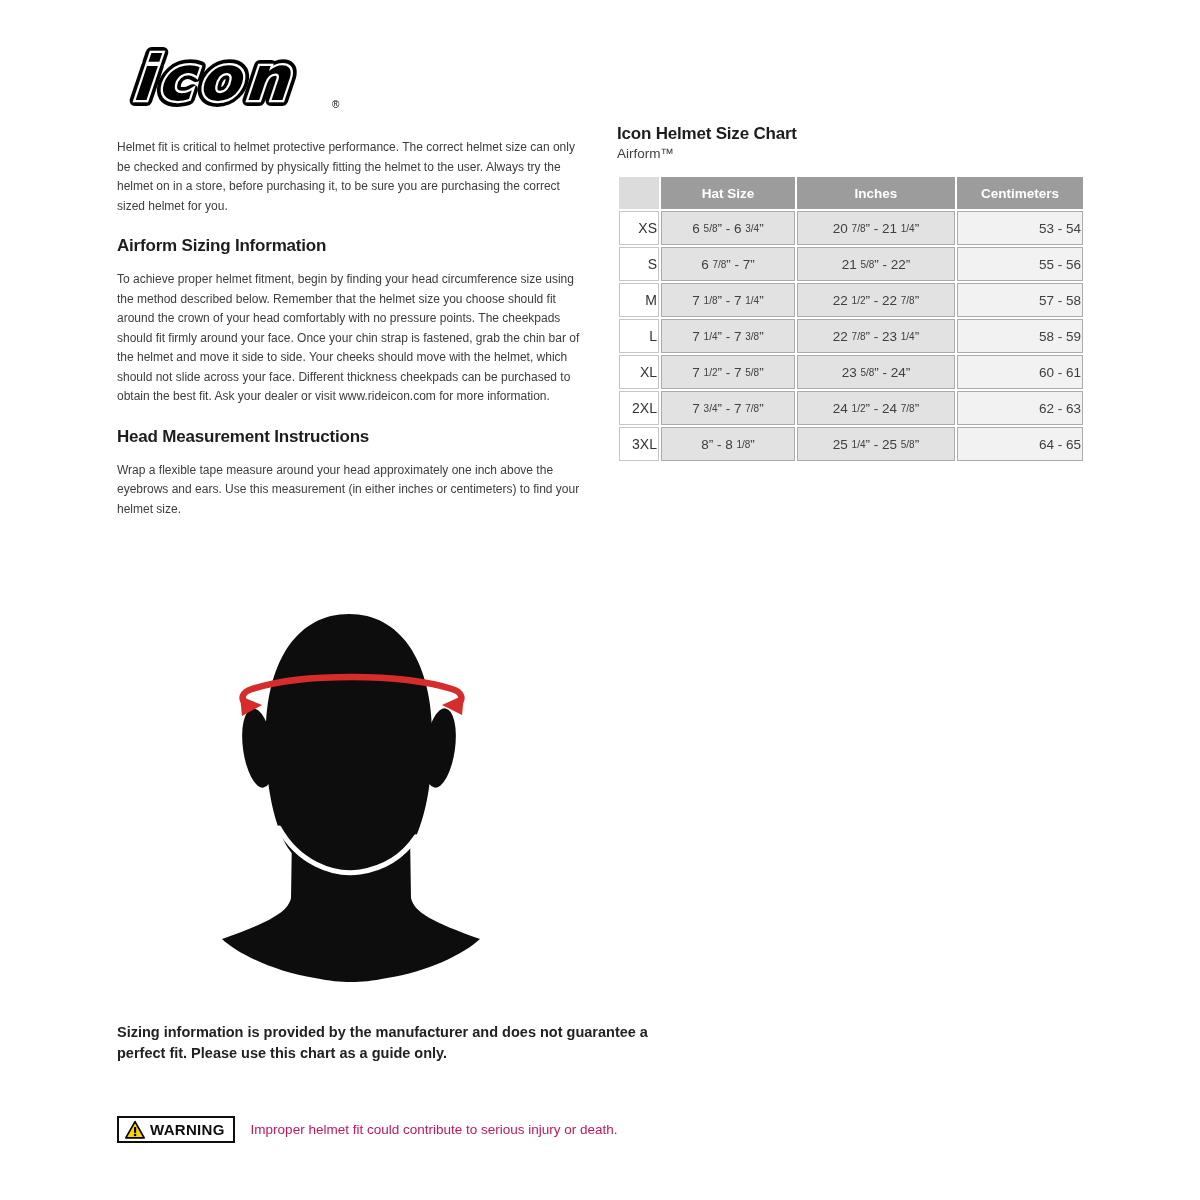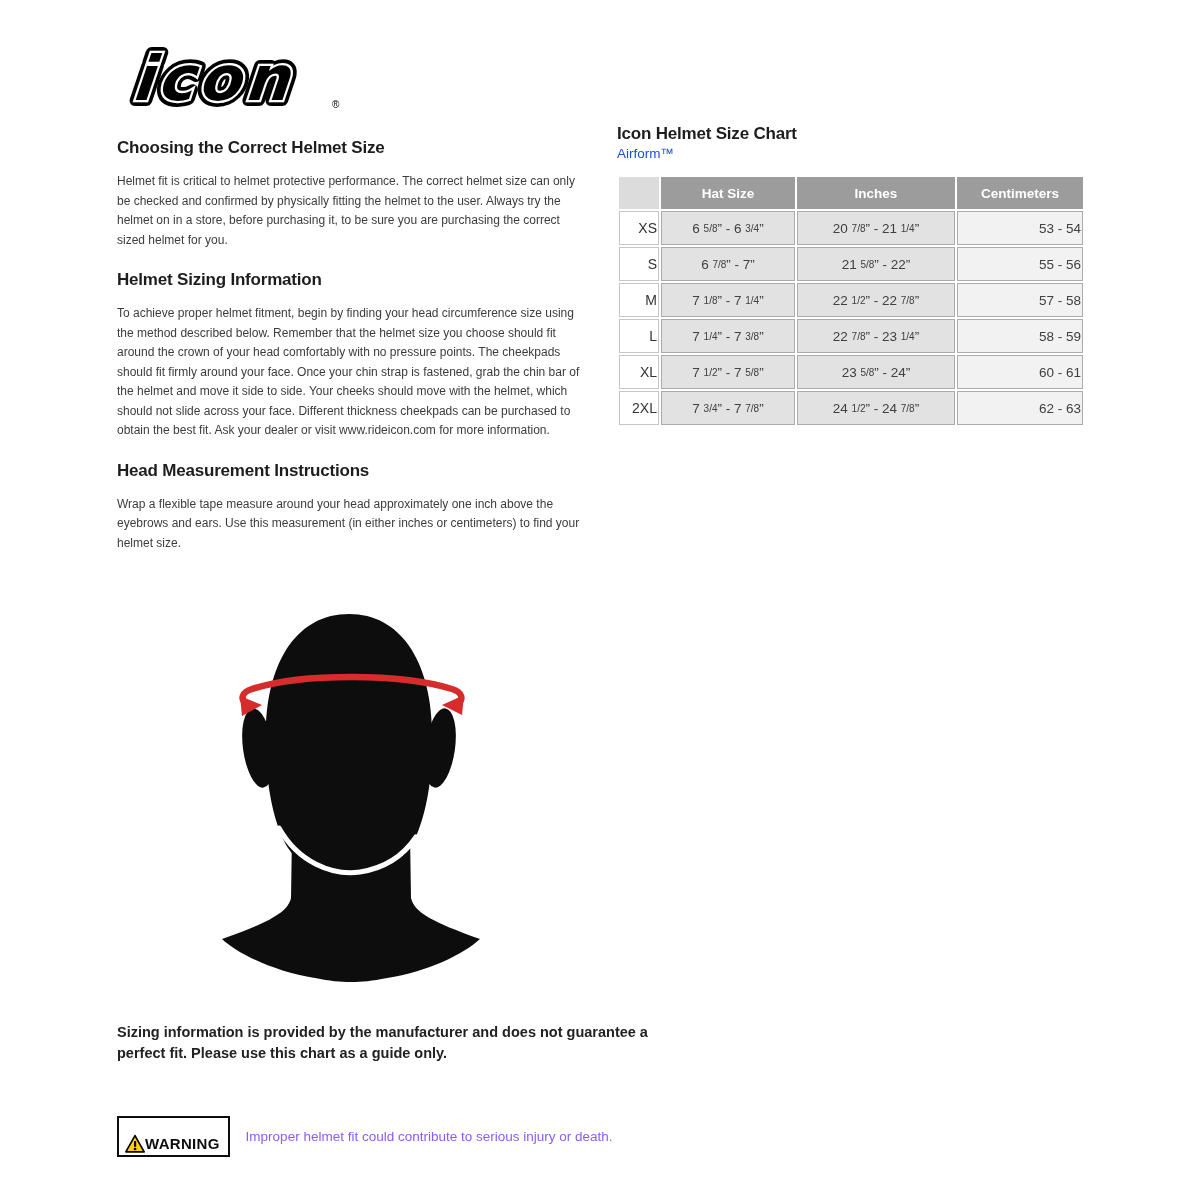--- a/index.html
+++ b/index.html
@@ -12,66 +12,65 @@
   
   .left-col{position:absolute;left:117px;top:138px;width:472px;}
   .left-col h2, .right-col h2{
     font-size:17px;line-height:20px;margin:0 0 14px 0;font-weight:700;
     color:#1d1d1d;letter-spacing:-0.2px;}
   .left-col p{font-size:12px;line-height:19.5px;margin:0 0 20px 0;color:#3c3c3c;}
 
   
   .right-col{position:absolute;left:617px;top:124px;width:468px;}
   .right-col h2{margin:0 0 2px 0;}
-  .subtitle{font-size:13.5px;color:#1d4ed8;margin:0 0 14px 0;}
+  .subtitle{font-size:13.5px;color:#404040;margin:0 0 14px 0;}
   table.size-chart{border-collapse:separate;border-spacing:2px;width:468px;}
   table.size-chart th, table.size-chart td{height:30px;vertical-align:middle;}
   th.corner{background:var(--corner-bg,#dcdcdc);}
   th.hd{background:var(--header-bg,#9c9c9c);color:#fff;font-size:13.5px;font-weight:700;text-align:center;}
   td.lbl{background:#fff;border:1px solid #c6c6c6;font-size:14px;color:#333;text-align:right;padding-left:5px;}
   td.cell{background:var(--cell-bg,#e2e2e2);border:1px solid var(--cell-border,#ababab);
           font-size:13.5px;color:#404040;text-align:center;white-space:nowrap;}
   td.cell.cm{background:var(--cm-bg,#f2f2f2);text-align:right;}
   .fr{font-size:10px;position:relative;top:-1px;}
 
   
   .figure{position:absolute;left:180px;top:600px;width:400px;height:400px;}
 
   
   .footnote{position:absolute;left:117px;top:1022px;width:545px;margin:0;
             font-size:14.5px;line-height:21px;font-weight:700;color:#222;}
   .warning-row{position:absolute;left:117px;top:1116px;display:flex;align-items:center;}
-  .warning-box{display:flex;align-items:center;border:2px solid #0d0d0d;
-               background:#fff;padding:16px 8px 2px 6px;}
+  .warning-box{display:flex;align-items:center;gap:5px;border:2px solid #0d0d0d;
+               background:#fff;padding:2px 8px 2px 6px;}
   .warning-box .wlabel{font-size:15px;font-weight:800;letter-spacing:0.3px;color:#0d0d0d;}
-  .warning-text{font-size:13.5px;color:#8b5cf6;margin-left:16px;}
+  .warning-text{font-size:13.5px;color:#be185d;margin-left:16px;}
 </style>
 </head>
 <body>
 
 <div class="page">
 
   <div class="logo">
     <svg width="240" height="74" viewBox="0 0 240 74">
       <g transform="skewX(-8)" font-family="'DejaVu Sans',sans-serif" font-size="62" font-weight="bold" font-style="italic" letter-spacing="4">
         <text x="32" y="58" fill="#000" stroke="#000" stroke-width="12" stroke-linejoin="round">icon</text>
         <text x="32" y="58" fill="none" stroke="#fff" stroke-width="4.5">icon</text>
         <text x="32" y="58" fill="#000">icon</text>
       </g>
       <text x="222" y="66" font-size="10" fill="#000">®</text>
     </svg>
   </div>
 
   <div class="left-col">
     <section>
-      <h2>Choosing the Correct Helmet Size</h2>
       <p>Helmet fit is critical to helmet protective performance. The correct helmet size can only be checked and confirmed by physically fitting the helmet to the user. Always try the helmet on in a store, before purchasing it, to be sure you are purchasing the correct sized helmet for you.</p>
     </section>
     <section>
-      <h2>Helmet Sizing Information</h2>
+      <h2>Airform Sizing Information</h2>
       <p>To achieve proper helmet fitment, begin by finding your head circumference size using the method described below. Remember that the helmet size you choose should fit around the crown of your head comfortably with no pressure points. The cheekpads should fit firmly around your face. Once your chin strap is fastened, grab the chin bar of the helmet and move it side to side. Your cheeks should move with the helmet, which should not slide across your face. Different thickness cheekpads can be purchased to obtain the best fit. Ask your dealer or visit www.rideicon.com for more information.</p>
     </section>
     <section>
       <h2>Head Measurement Instructions</h2>
       <p>Wrap a flexible tape measure around your head approximately one inch above the eyebrows and ears. Use this measurement (in either inches or centimeters) to find your helmet size.</p>
     </section>
   </div>
 
   <div class="right-col">
     <h2>Icon Helmet Size Chart</h2>
@@ -121,20 +120,26 @@
             <td class="cell">7 <span class="fr">1/2</span>” - 7 <span class="fr">5/8</span>”</td>
             <td class="cell">23 <span class="fr">5/8</span>” - 24”</td>
             <td class="cell cm">60 - 61</td>
           </tr>
           <tr>
             <td class="lbl">2XL</td>
             <td class="cell">7 <span class="fr">3/4</span>” - 7 <span class="fr">7/8</span>”</td>
             <td class="cell">24 <span class="fr">1/2</span>” - 24 <span class="fr">7/8</span>”</td>
             <td class="cell cm">62 - 63</td>
           </tr>
+          <tr>
+            <td class="lbl">3XL</td>
+            <td class="cell">8” - 8 <span class="fr">1/8</span>”</td>
+            <td class="cell">25 <span class="fr">1/4</span>” - 25 <span class="fr">5/8</span>”</td>
+            <td class="cell cm">64 - 65</td>
+          </tr>
         </tbody>
     </table>
   </div>
 
   <div class="figure">
     <svg width="400" height="400" viewBox="0 0 400 400">
 
       <ellipse cx="78" cy="148" rx="15" ry="40" transform="rotate(-8 78 148)" fill="#0d0d0d"></ellipse>
       <ellipse cx="260" cy="148" rx="15" ry="40" transform="rotate(8 260 148)" fill="#0d0d0d"></ellipse>
 

